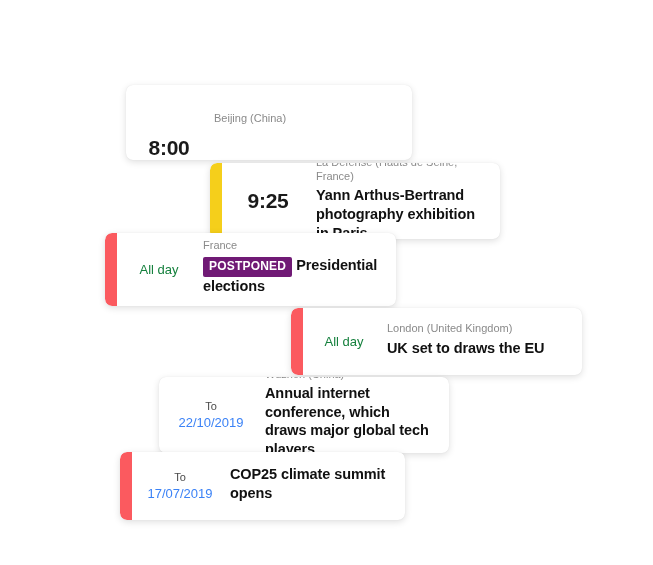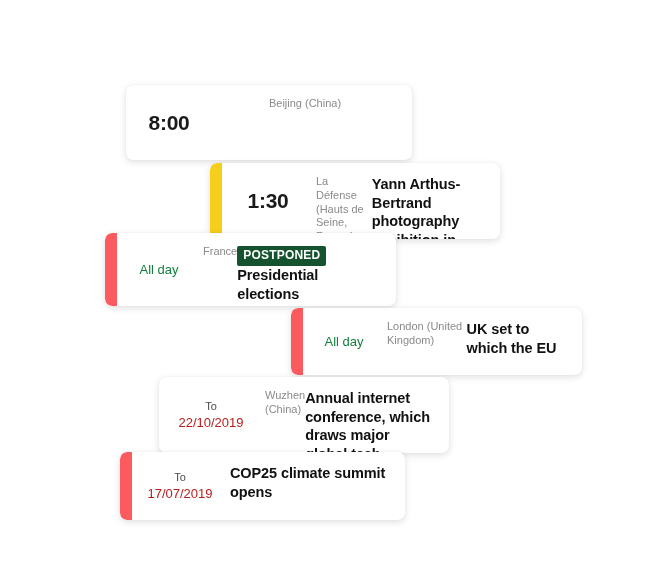--- a/index.html
+++ b/index.html
@@ -57,66 +57,66 @@
     white-space: nowrap;
   }
   .time-to {
     font-size: 11px;
     color: #4a4a4a;
     margin-bottom: 3px;
     text-align: center;
   }
   .time-date {
     font-size: 13px;
-    color: #b91c1c;
+    color: #3b82f6;
     white-space: nowrap;
   }
   .content-col {
     flex: 1 1 auto;
     padding: 12px 16px 16px 2px;
     display: flex;
-    flex-direction: row;
+    flex-direction: column;
     justify-content: center;
     box-sizing: border-box;
   }
   .location {
     font-size: 11px;
     color: #8a8a8a;
     margin-bottom: 3px;
     line-height: 1.25;
   }
   .title {
     font-size: 14.5px;
     font-weight: bold;
     color: #111111;
     line-height: 1.28;
     letter-spacing: -0.1px;
   }
   .badge {
     display: inline-block;
-    background: #14532d;
+    background: #701a75;
     color: #ffffff;
     font-size: 12px;
     font-weight: bold;
     padding: 2px 6px 3px 6px;
     border-radius: 2px;
     margin-right: 4px;
     vertical-align: baseline;
     letter-spacing: 0.2px;
   }
 
   
   #card-0 { left: 126px; top: 85px;  width: 286px; height: 75px; }
   #card-1 { left: 210px; top: 163px; width: 290px; height: 76px; }
   #card-2 { left: 105px; top: 233px; width: 291px; height: 73px; }
   #card-3 { left: 291px; top: 308px; width: 291px; height: 67px; }
   #card-4 { left: 159px; top: 377px; width: 290px; height: 76px; }
   #card-5 { left: 120px; top: 452px; width: 285px; height: 68px; }
 
-  #card-0 .time-col { flex-basis: 86px; }
+  #card-0 .time-col { flex-basis: 86px; justify-content: flex-end; }
   #card-1 .time-col { flex-basis: 92px; }
   #card-2 .time-col { flex-basis: 84px; }
   #card-3 .time-col { flex-basis: 82px; }
   #card-4 .time-col { flex-basis: 104px; }
   #card-5 .time-col { flex-basis: 96px; }
 </style>
 </head>
 <body>
 
 <div id="board">
@@ -126,21 +126,21 @@
       <div class="time-main">8:00</div>
     </div>
     <div class="content-col">
       <div class="location">Beijing (China)</div>
     </div>
   </div>
 
   <div class="event-card" id="card-1">
     <div class="accent-bar" style="background:#f5cf1b"></div>
     <div class="time-col">
-      <div class="time-main">1:30</div>
+      <div class="time-main">9:25</div>
     </div>
     <div class="content-col">
       <div class="location">La Défense (Hauts de Seine, France)</div>
       <div class="title"><span>Yann Arthus-Bertrand photography exhibition in Paris</span></div>
     </div>
   </div>
 
   <div class="event-card" id="card-2">
     <div class="accent-bar" style="background:#fb5a5f"></div>
     <div class="time-col">
@@ -152,21 +152,21 @@
     </div>
   </div>
 
   <div class="event-card" id="card-3">
     <div class="accent-bar" style="background:#fb5a5f"></div>
     <div class="time-col">
       <div class="time-allday">All day</div>
     </div>
     <div class="content-col">
       <div class="location">London (United Kingdom)</div>
-      <div class="title"><span>UK set to which the EU</span></div>
+      <div class="title"><span>UK set to draws the EU</span></div>
     </div>
   </div>
 
   <div class="event-card" id="card-4">
     <div class="time-col">
       <div class="time-to">To</div>
       <div class="time-date">22/10/2019</div>
     </div>
     <div class="content-col">
       <div class="location">Wuzhen (China)</div>

